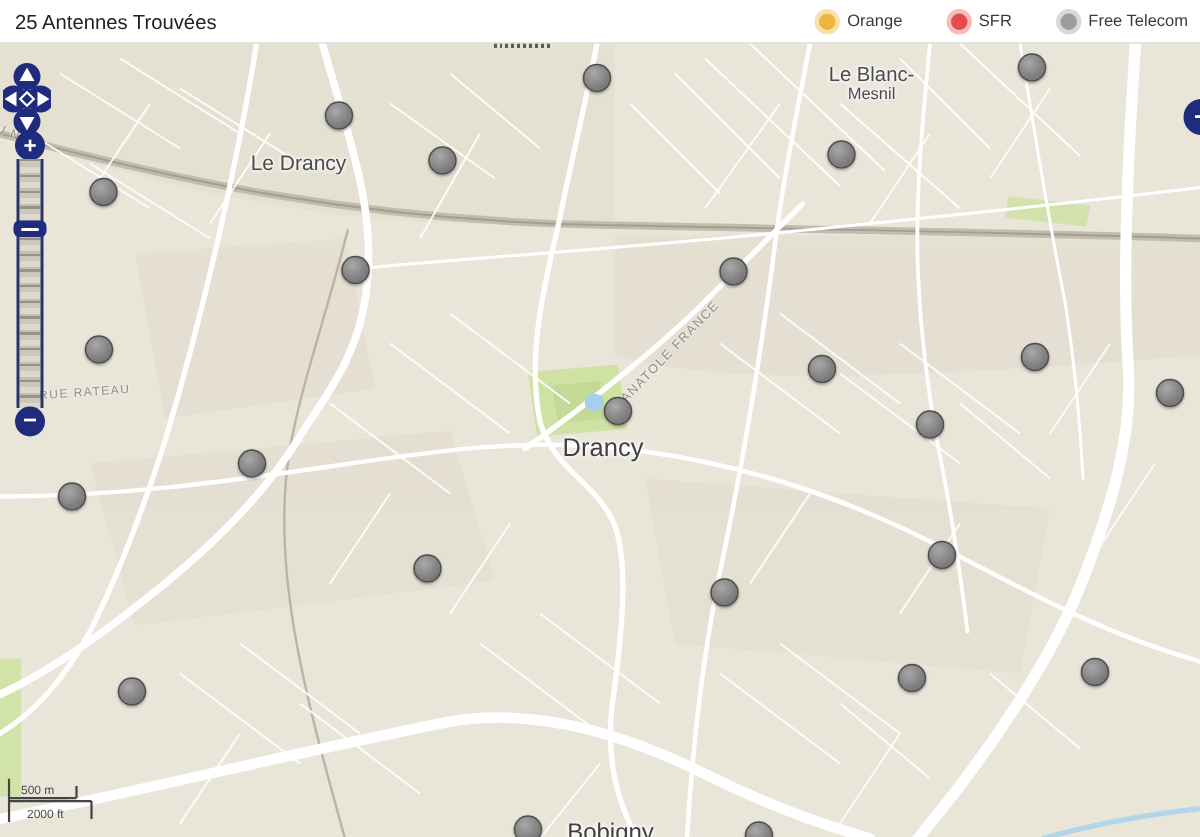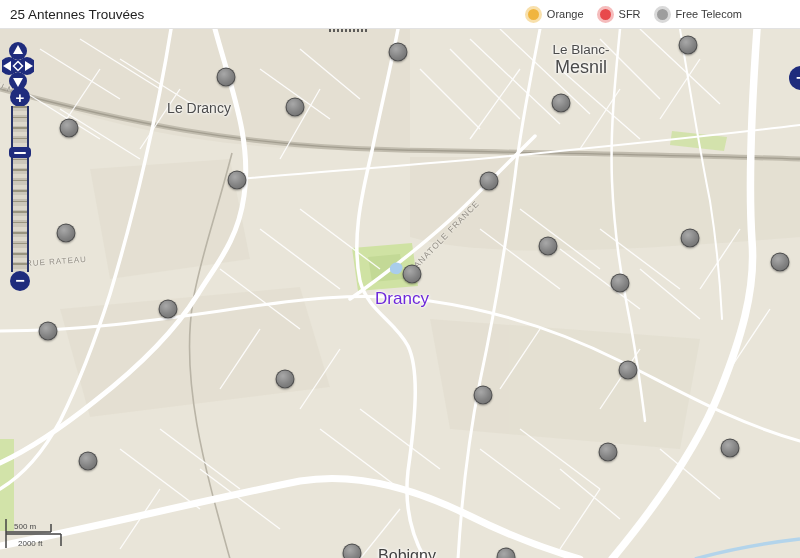--- a/index.html
+++ b/index.html
@@ -2,21 +2,21 @@
 <html><head>
 <meta charset="utf-8">
 <style>
   html,body{margin:0;padding:0;}
   body{width:800px;height:558px;overflow:hidden;font-family:"Liberation Sans",sans-serif;background:#fff;}
   .app{position:relative;width:800px;height:558px;}
 
   
   .header{position:absolute;top:0;left:0;width:800px;height:28px;background:#fff;display:flex;align-items:center;justify-content:space-between;box-sizing:border-box;padding:0 8px;}
   .title{font-size:13.5px;color:#222;margin-left:2px;white-space:nowrap;}
-  .legend{display:flex;align-items:center;gap:13px;margin-right:50px;}
+  .legend{display:flex;align-items:center;gap:29px;}
   .legend-item{display:flex;align-items:center;gap:5px;}
   .legend-dot{width:11px;height:11px;border-radius:50%;border:3px solid #eee;box-sizing:content-box;}
   .legend-label{font-size:11px;color:#3a3a3a;white-space:nowrap;}
 
   
   .map{position:absolute;top:28px;left:0;width:800px;height:530px;overflow:hidden;background:#e9e5d9;border-top:1px solid #e2e2e2;box-sizing:border-box;}
   .roads{position:absolute;top:0;left:0;}
 
   .city-label{position:absolute;color:#4b4b4b;text-shadow:0 0 2px #fff,0 0 3px #fff,0 0 4px #fff;white-space:nowrap;transform:translateX(-50%);}
   .street-label{position:absolute;color:#938e84;font-size:8px;letter-spacing:1px;white-space:nowrap;text-shadow:0 0 2px #fff;}
@@ -110,22 +110,22 @@
       </g>
 
       <path d="M390,238 q3,-6 9,-4 q5,2 3,7 q-2,5 -7,4 q-6,-1 -5,-7 z" fill="#a9cdec"></path>
       <path d="M695,530 C730,520 765,514 800,510" stroke="#b3d4eb" stroke-width="3.5" fill="none"></path>
     </svg>
 
     <div class="top-clip"></div>
 
     <div class="city-label" style="left:199px;top:71px;font-size:14px;">Le Drancy</div>
     <div class="city-label" style="left:581px;top:13px;font-size:13.5px;">Le Blanc-</div>
-    <div class="city-label" style="left:581px;top:28px;font-size:18px;">Mesnil</div>
-    <div class="city-label" style="left:402px;top:260px;font-size:17px;color:#6d28d9;">Drancy</div>
+    <div class="city-label" style="left:581px;top:28px;font-size:11px;">Mesnil</div>
+    <div class="city-label" style="left:402px;top:260px;font-size:17px;color:#404040;">Drancy</div>
     <div class="city-label" style="left:407px;top:518px;font-size:16px;color:#3f3f3f;">Bobigny</div>
 
     <div class="street-label" style="left:26px;top:228px;transform:rotate(-4deg);">RUE RATEAU</div>
     <div class="street-label" style="left:412px;top:238px;transform:rotate(-46deg);transform-origin:left bottom;font-size:8.5px;">E ANATOLE FRANCE</div>
     <div class="street-label" style="left:-3px;top:56px;transform:rotate(22deg);">U NO</div>
 
     <div id="markers-layer">
         <div class="marker" style="left: 398px; top: 23px;"></div>
         <div class="marker" style="left: 688px; top: 16px;"></div>
         <div class="marker" style="left: 226px; top: 48px;"></div>

